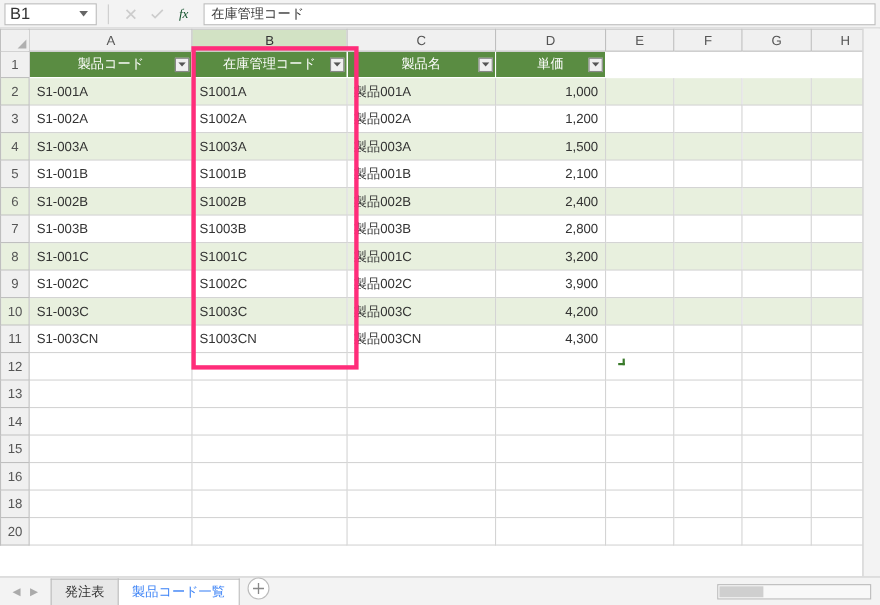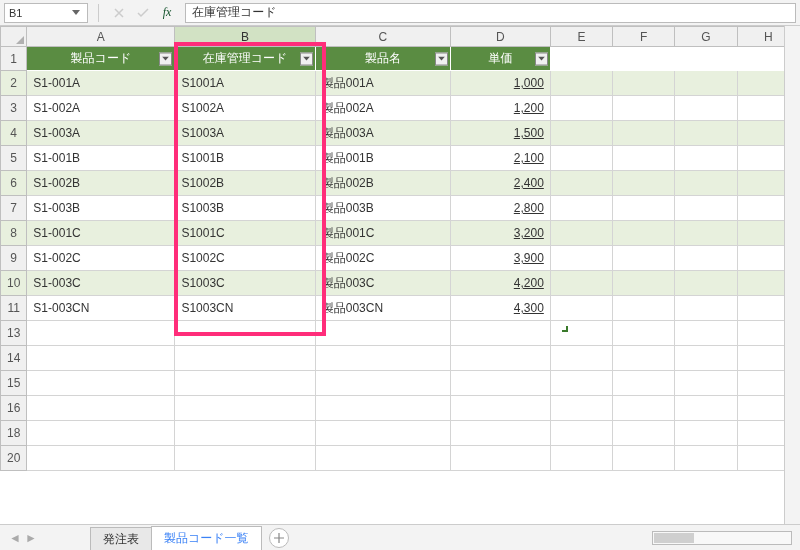--- a/index.html
+++ b/index.html
@@ -25,21 +25,21 @@
     gap: 4px;
   }
   .name-box {
     width: 84px;
     height: 20px;
     background: #fff;
     border: 1px solid #bbb;
     display: flex;
     align-items: center;
     padding: 0 4px;
-    font-size: 11px;
+    font-size: 15px;
   }
   .name-box .dd {
     margin-left: auto;
     width: 14px; height: 14px;
     display:flex;align-items:center;justify-content:center;
     color:#666;
   }
   .fb-sep { width:1px; height:18px; background:#ccc; margin:0 6px; }
   .fb-btn {
     width: 20px; height:20px;
@@ -129,21 +129,21 @@
     display:flex;align-items:center;justify-content:center;
   }
   .thead-data td .filter svg{display:block;}
   
   .drow td {
     padding:0 6px;
     white-space:nowrap;
     overflow:hidden;
   }
   .drow.alt td { background:#e8f0de; }
-  .drow td.num { text-align:right;text-decoration:underline; }
+  .drow td.num { text-align:right; }
   
   .highlight-box {
     position:absolute;
     border:4px solid #ff2d7a;
     pointer-events:none;
     z-index:50;
   }
   
   .tbl-handle{
     position:absolute;
@@ -164,23 +164,22 @@
   }
   .sheet-nav {
     display:flex;
     gap:2px;
     padding:0 8px;
     color:#aaa;
   }
   .sheet-nav span{width:14px;text-align:center;}
   .tabs {
     display:flex;
-    align-items:center;
+    align-items:flex-start;
     height:100%;
-    margin-left:44px;
   }
   .tab {
     padding:3px 12px;
     border:1px solid #bbb;
     border-bottom:none;
     background:#e8e8e8;
     margin-right:-1px;
     position:relative;
     top:1px;
   }
@@ -414,20 +413,31 @@
           <td>S1-003CN</td>
           <td>S1003CN</td>
           <td>製品003CN</td>
           <td class="num">4,300</td>
           <td></td>
           <td></td>
           <td></td>
           <td></td>
         </tr>
         <tr class="drow">
+          <td class="rowhdr">12</td>
+          <td></td>
+          <td></td>
+          <td></td>
+          <td></td>
+          <td></td>
+          <td></td>
+          <td></td>
+          <td></td>
+        </tr>
+        <tr class="drow">
           <td class="rowhdr">13</td>
           <td></td>
           <td></td>
           <td></td>
           <td></td>
           <td></td>
           <td></td>
           <td></td>
           <td></td>
         </tr>

